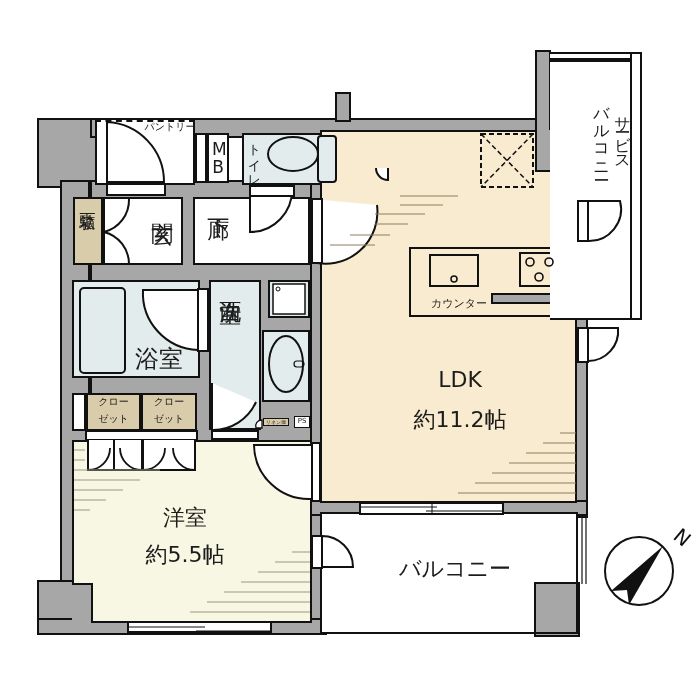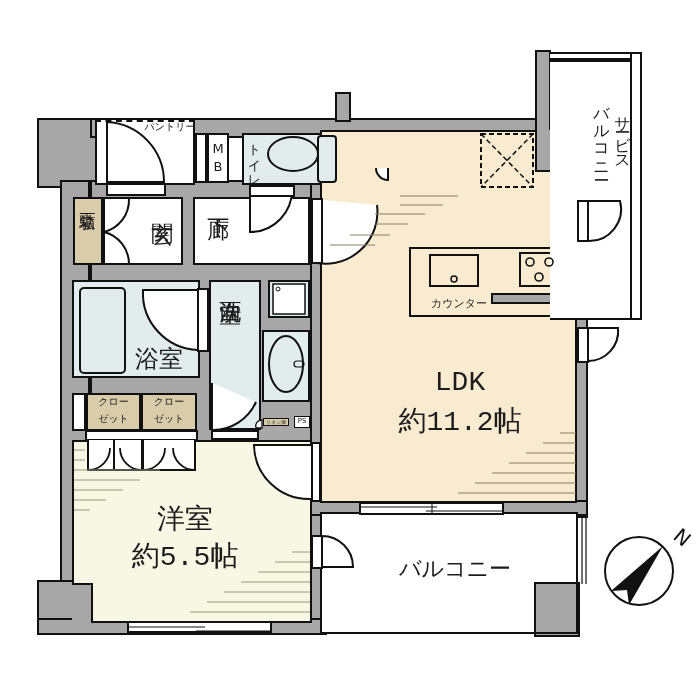--- a/index.html
+++ b/index.html
@@ -9,21 +9,21 @@
   .wall { background: #a7a7a7; border: 2px solid #111; }
   .wallnb { background: #a7a7a7; }
   .room { border: 2px solid #111; }
   .white { background: #ffffff; }
   .ldk { background: #f9ebcf; }
   .youshitsu { background: #f7f7e3; }
   .wet { background: #e3ecec; }
   .storage { background: #d9ccaa; }
   .label { position: absolute; text-align: center; line-height: 1.15; color: #1c1c1c; }
   .vert { writing-mode: vertical-rl; text-orientation: upright; letter-spacing: 1px; }
-  .big { font-size: 28px; font-family: Liberation Mono, monospace; }
+  .big { font-size: 22px; }
   .mid { font-size: 24px; }
   .small { font-size: 10px; }
   .tiny { font-size: 6px; }
   svg.overlay { position: absolute; left: 0; top: 0; }
 </style>
 </head>
 <body>
 
 <div class="abs wall" style="left:37px;top:118px;width:60px;height:70px;"></div>
 <div class="abs wall" style="left:60px;top:180px;width:30px;height:420px;"></div>
@@ -35,21 +35,21 @@
 <div class="abs wall" style="left:560px;top:118px;width:28px;height:400px;"></div>
 <div class="abs wall" style="left:90px;top:180px;width:235px;height:270px;"></div>
 <div class="abs wall" style="left:310px;top:180px;width:16px;height:440px;"></div>
 <div class="abs wall" style="left:310px;top:500px;width:278px;height:16px;"></div>
 <div class="abs wall" style="left:534px;top:582px;width:46px;height:55px;"></div>
 
 <div class="abs room white" style="left:95px;top:120px;width:100px;height:65px;border-top:2px dashed #111;"></div>
 <div class="label small" style="left:140px;top:121px;width:60px;">パントリー</div>
 <div class="abs room white" style="left:195px;top:133px;width:12px;height:50px;"></div>
 <div class="abs room white" style="left:207px;top:133px;width:22px;height:50px;"></div>
-<div class="label" style="left:207px;top:140px;width:22px;font-size:13px;word-break:break-all;line-height:18px;padding:0 5px;box-sizing:border-box;">MB</div>
+<div class="label" style="left:207px;top:140px;width:22px;font-size:17px;word-break:break-all;line-height:18px;padding:0 5px;box-sizing:border-box;">MB</div>
 
 <div class="abs room storage" style="left:73px;top:197px;width:30px;height:68px;"></div>
 <div class="label vert" style="left:78px;top:200px;font-size:16px;">下駄箱</div>
 <div class="abs room white" style="left:103px;top:197px;width:80px;height:68px;"></div>
 <div class="label vert mid" style="left:150px;top:205px;font-size:22px;">玄関</div>
 <div class="abs room white" style="left:193px;top:197px;width:117px;height:68px;"></div>
 <div class="label vert mid" style="left:206px;top:200px;font-size:22px;">廊下</div>
 
 <div class="abs room wet" style="left:242px;top:133px;width:98px;height:52px;"></div>
 <div class="label vert" style="left:246px;top:135px;font-size:13px;">トイレ</div>

